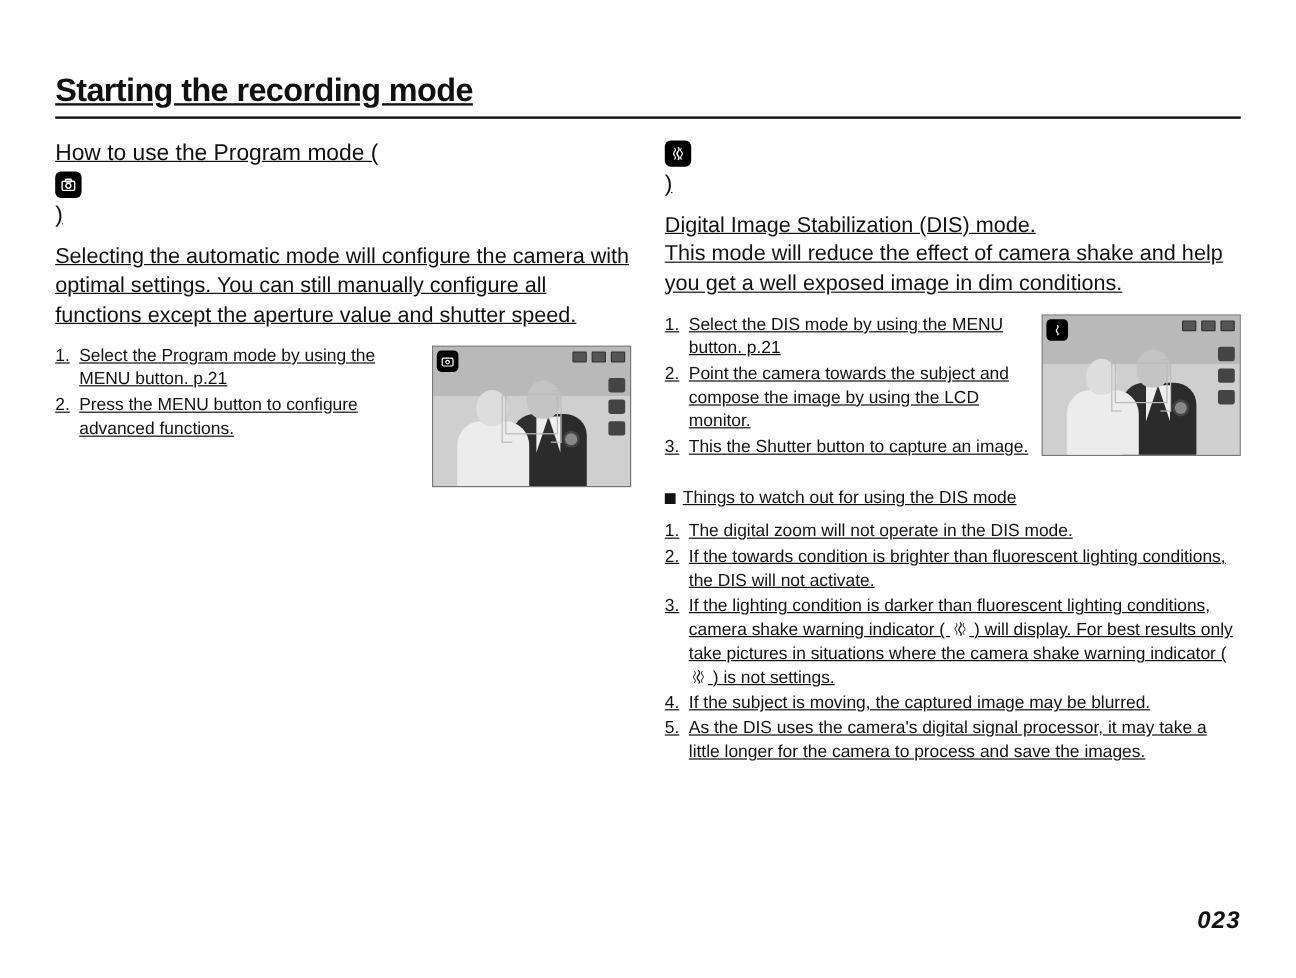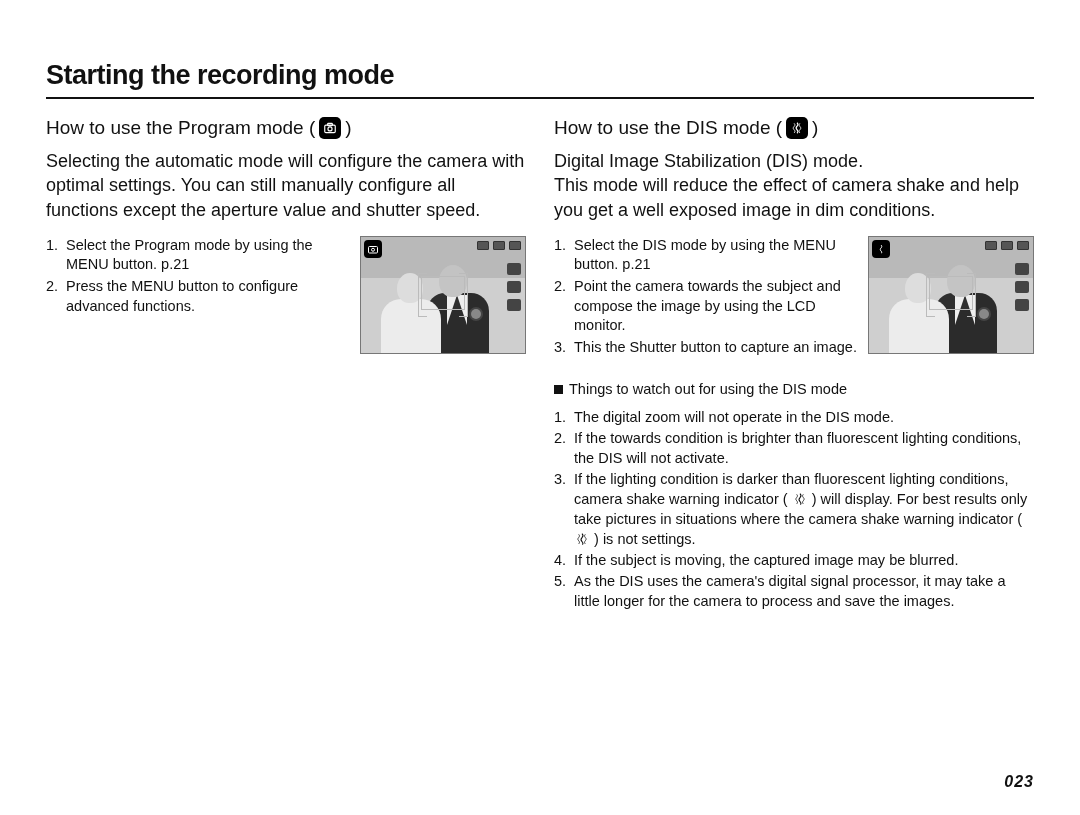--- a/index.html
+++ b/index.html
@@ -8,20 +8,21 @@
     padding: 0;
     background: #fff;
     font-family: Arial, Helvetica, sans-serif;
     color: #111;
   }
   .page {
     width: 1080px;
     height: 815px;
     padding: 60px 46px 0 46px;
     position: relative;
+    text-decoration: underline;
   }
   .main-title {
     font-size: 27px;
     font-weight: bold;
     letter-spacing: -0.5px;
     margin: 0 0 6px 0;
   }
   .rule {
     border: none;
     border-top: 2px solid #111;
@@ -32,22 +33,23 @@
     gap: 28px;
   }
   .col {
     width: 50%;
   }
   .section-title {
     font-size: 19px;
     font-weight: normal;
     margin: 0 0 10px 0;
     display: flex;
-    align-items: flex-end;
+    align-items: flex-start;
     gap: 4px;
+    flex-direction: column;
   }
   .mode-icon {
     display: inline-flex;
     align-items: center;
     justify-content: center;
     width: 22px;
     height: 22px;
     background: #000;
     border-radius: 5px;
     color: #fff;
@@ -232,23 +234,23 @@
   }
   .inline-icon {
     display: inline-flex;
     width: 16px;
     height: 14px;
     vertical-align: -2px;
     justify-content: center;
   }
   .pagenum {
     position: absolute;
-    bottom: 24px;
+    bottom: 36px;
     right: 46px;
-    font-size: 16px;
+    font-size: 20px;
     font-weight: bold;
     font-style: italic;
     letter-spacing: 1px;
   }
 </style>
 </head>
 <body>
 
 <div class="page">
 
@@ -308,21 +310,20 @@
             <div class="ri"></div>
             <div class="ri"></div>
             <div class="ri"></div>
           </div>
         </div>
       </div>
     </div>
 
     <div class="col">
       <h2 class="section-title">
-        <span>How to use the DIS mode (</span>
         <span class="mode-icon">
           <svg width="14" height="14" viewBox="0 0 24 24" fill="none">
             <path d="M12 3c2 2 2 4 0 6s-2 4 0 6 2 4 0 6" stroke="#fff" stroke-width="2" fill="none"></path>
             <path d="M7 4c2 2 2 3.5 0 5.5s-2 3.5 0 5.5 2 3.5 0 5.5" stroke="#fff" stroke-width="1.5" fill="none"></path>
             <path d="M17 4c-2 2-2 3.5 0 5.5s2 3.5 0 5.5-2 3.5 0 5.5" stroke="#fff" stroke-width="1.5" fill="none"></path>
           </svg>
         </span>
         <span> )</span>
       </h2>
 

